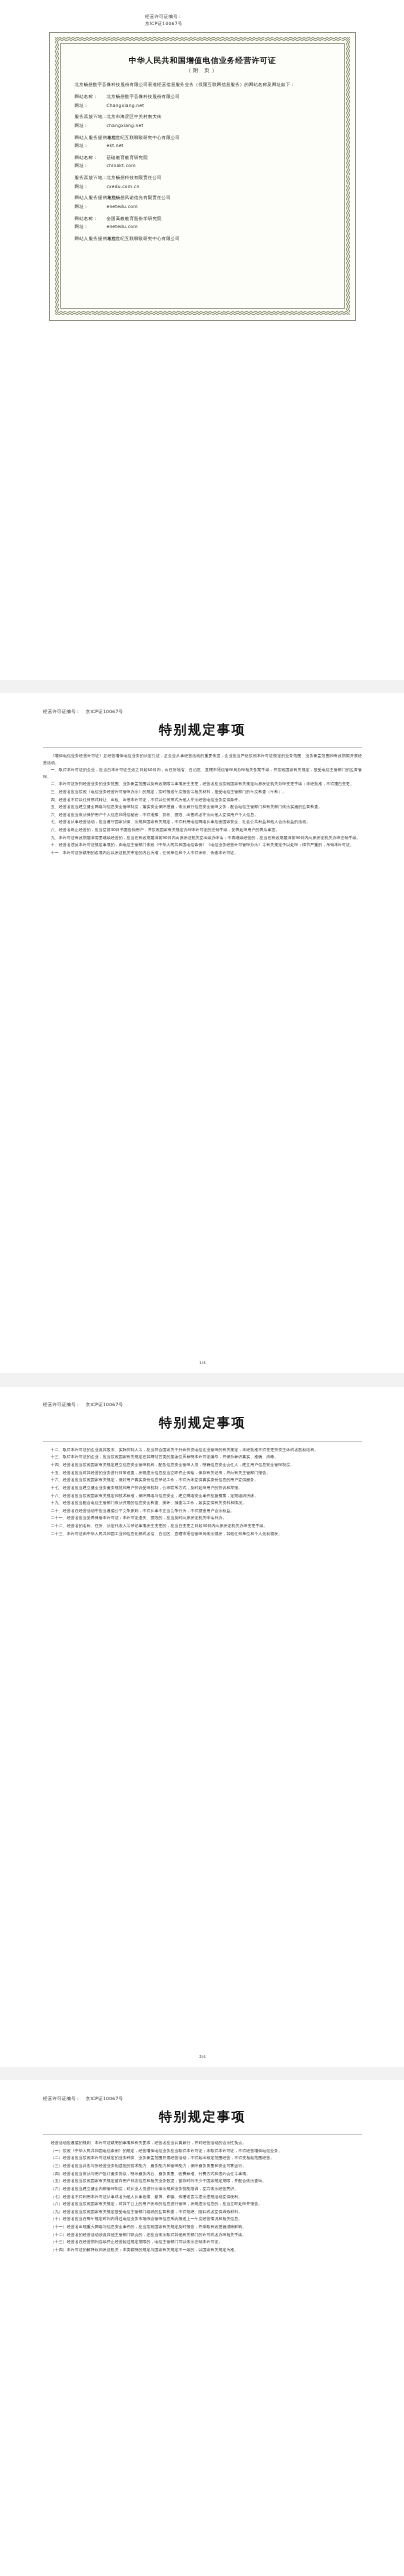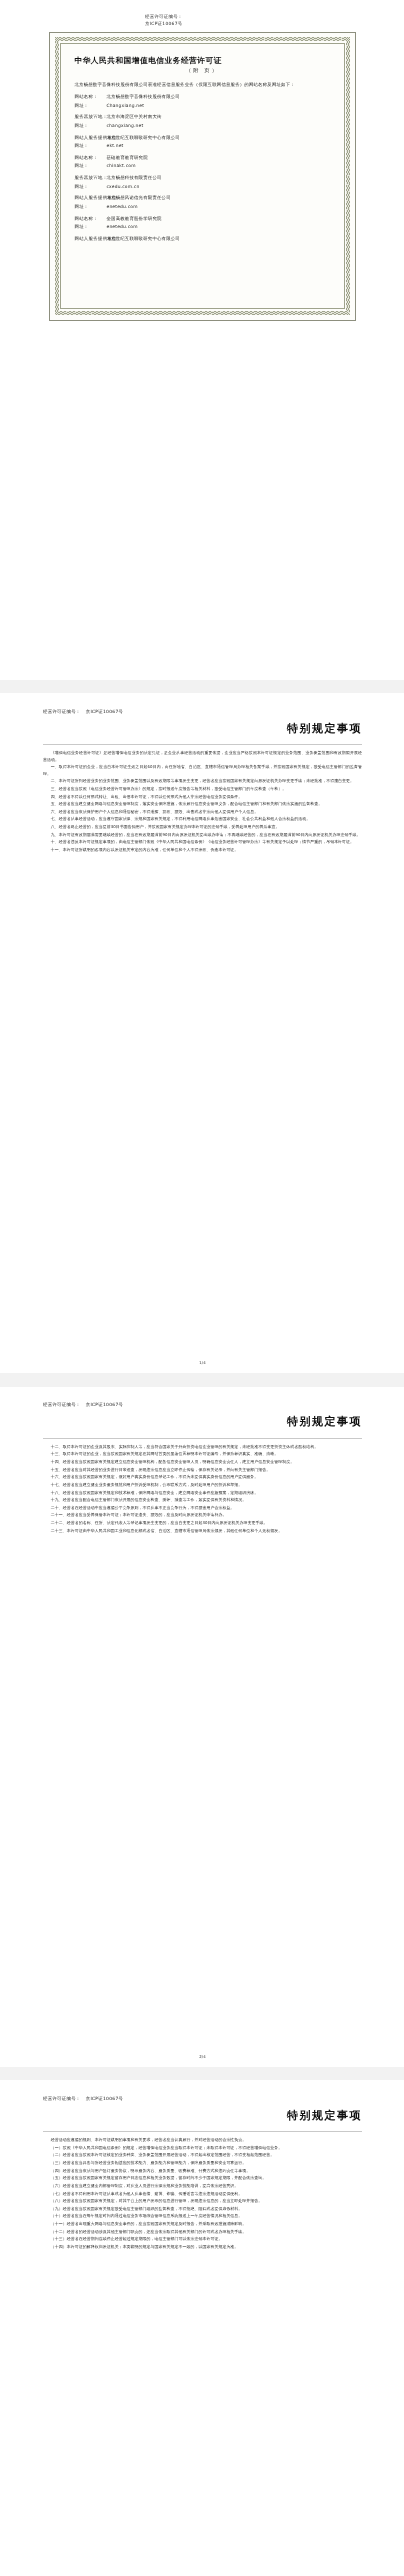--- a/index.html
+++ b/index.html
@@ -56,21 +56,21 @@
     padding: 0;
     position: relative;
   }
   .cert-frame-inner2 {
     border: 0.5px solid #9fa38c;
     margin: 1.5px;
     padding: 9.3px 13.4px 13.4px 13.4px;
     min-height: 242px;
   }
   .cert-title {
-    text-align: left;
+    text-align: center;
     font-size: 7.7px;
     font-weight: bold;
     letter-spacing: 0.5px;
     color: #111;
     margin: 3.1px 0 1px 0;
     font-family: "DejaVu Serif", "Liberation Serif", serif;
   }
   .cert-subtitle {
     text-align: center;
     font-size: 5.2px;
@@ -102,22 +102,22 @@
     display: flex;
     align-items: baseline;
     font-size: 4.4px;
     color: #222;
     letter-spacing: 0.3px;
   }
   .hdr .h-lbl { white-space: nowrap; }
   .hdr .h-val { margin-left: 5.2px; white-space: nowrap; }
 
   .page-title {
-    text-align: right;
-    font-size: 11px;
+    text-align: center;
+    font-size: 13px;
     font-weight: bold;
     letter-spacing: 1.5px;
     color: #111;
     margin: 7.2px 0 8.2px 0;
     font-family: "DejaVu Serif", "Liberation Serif", serif;
   }
 
   .rule {
     border: 0;
     border-top: 0.5px solid #c9c9c9;

